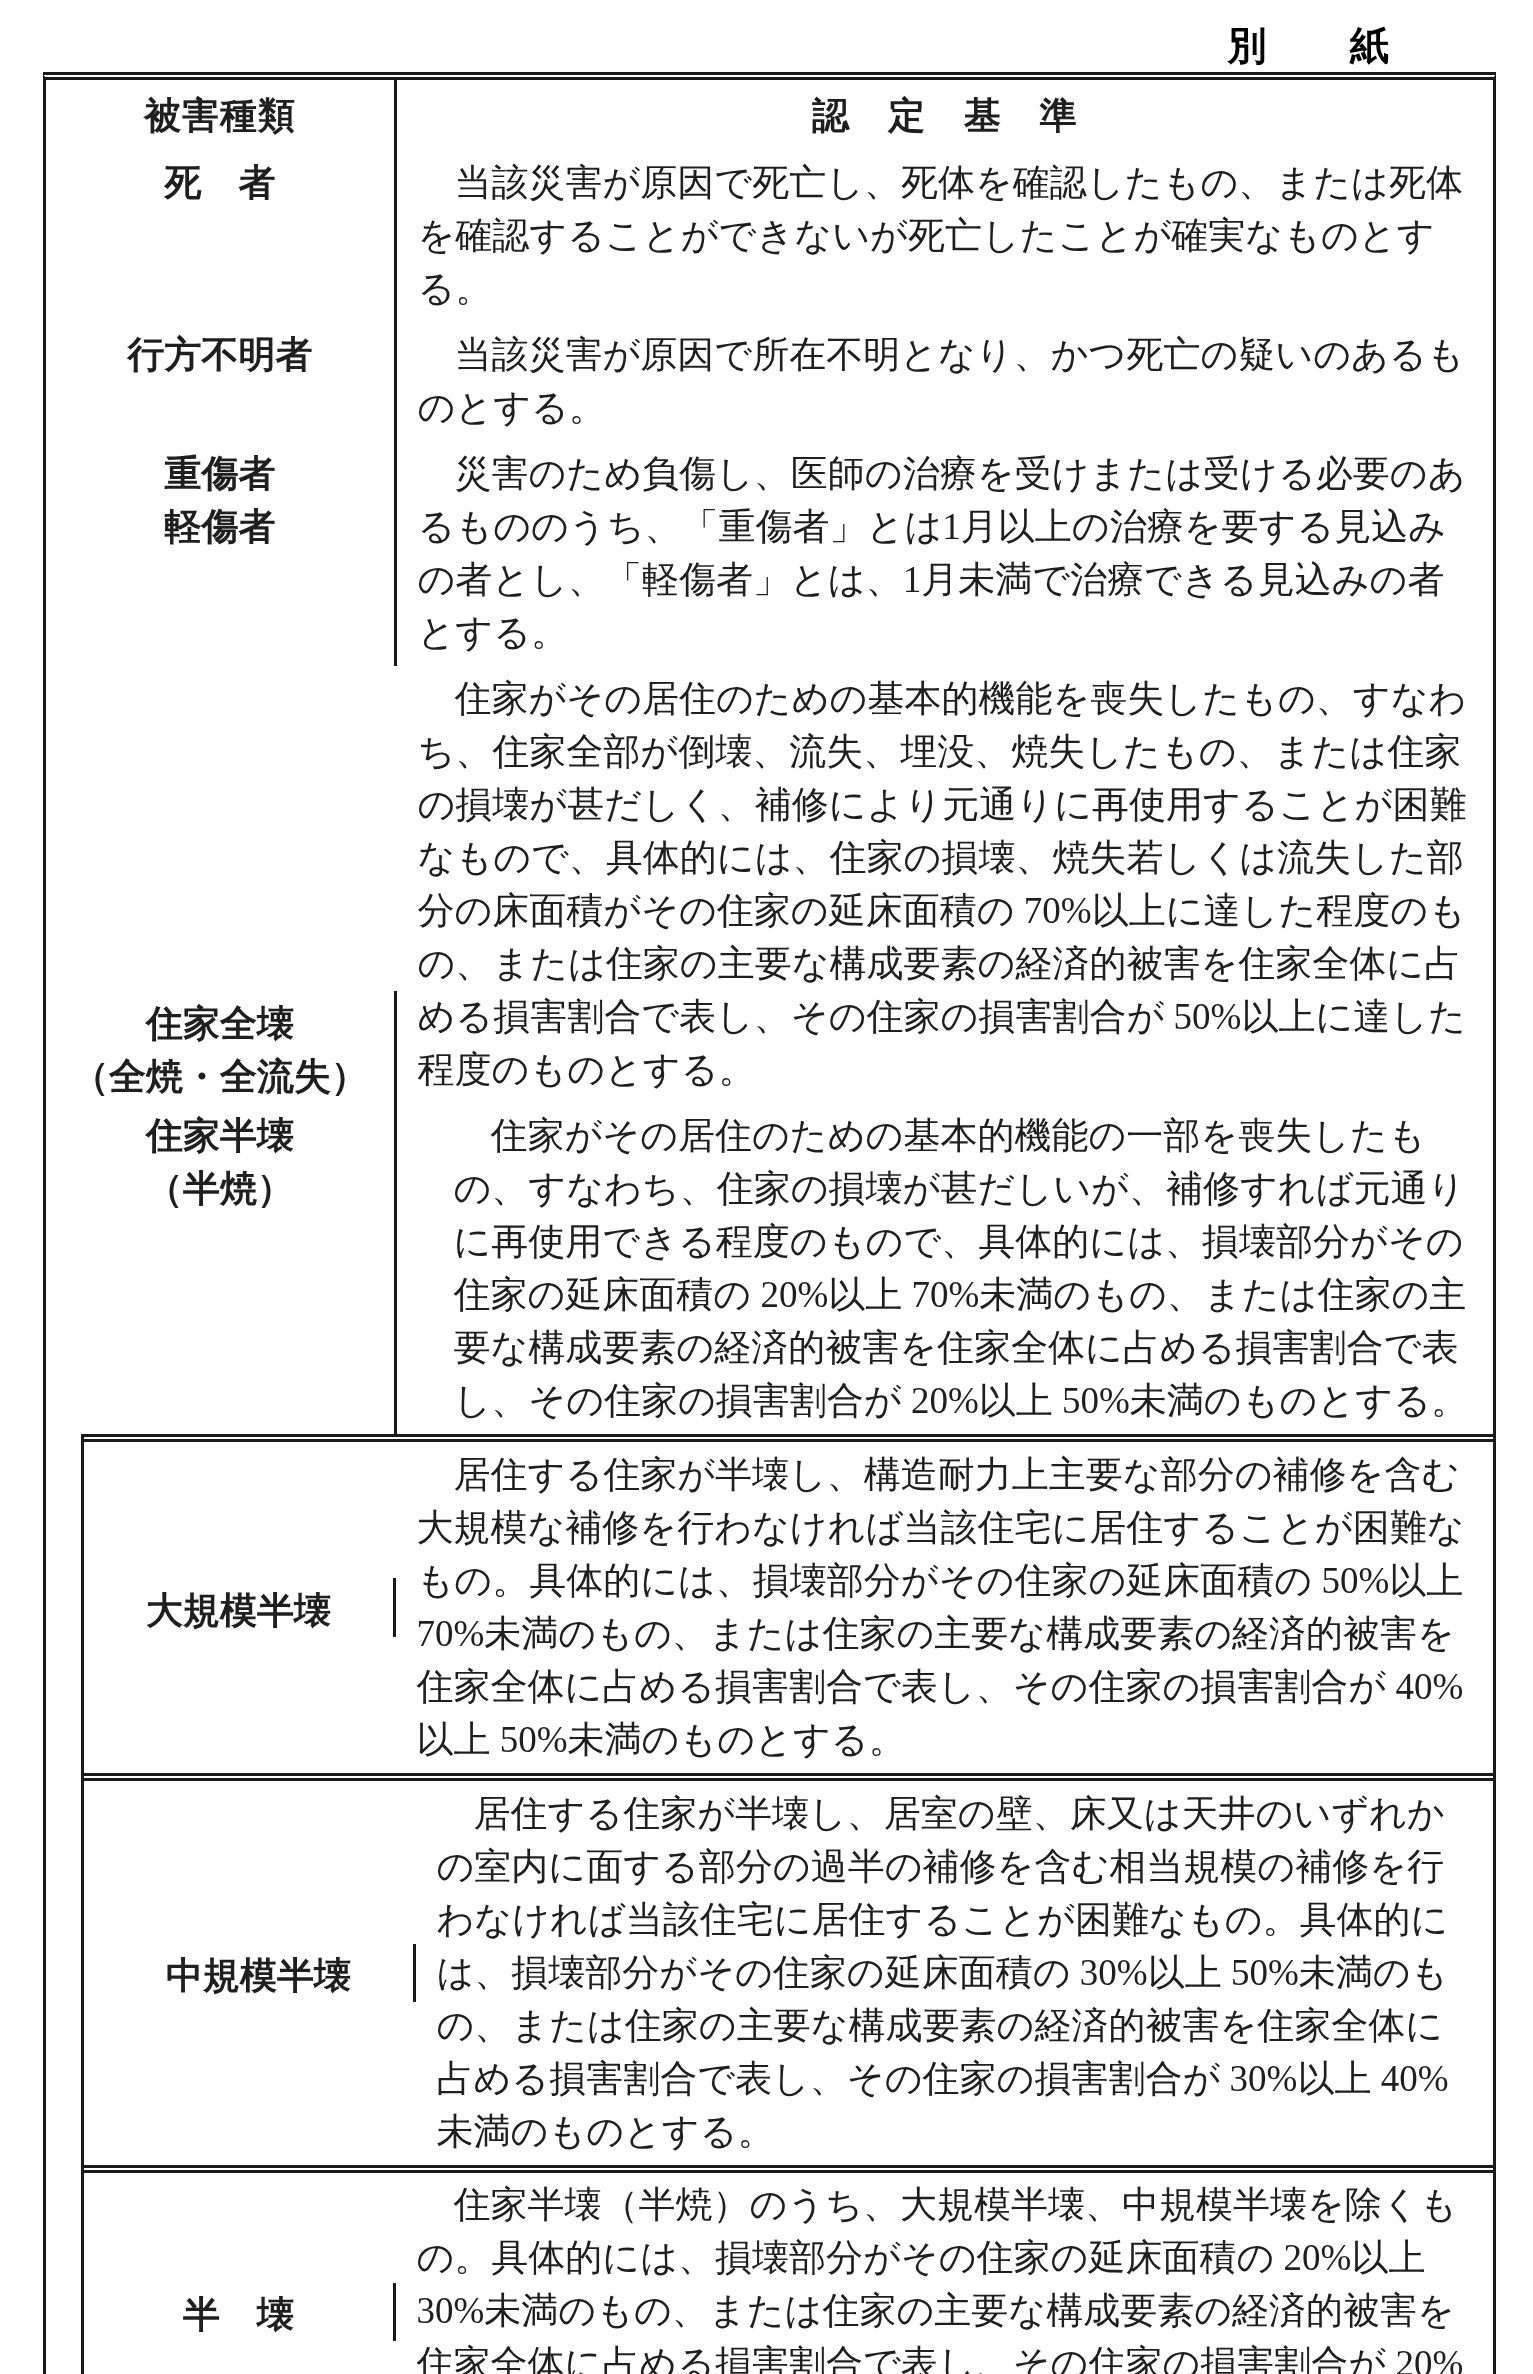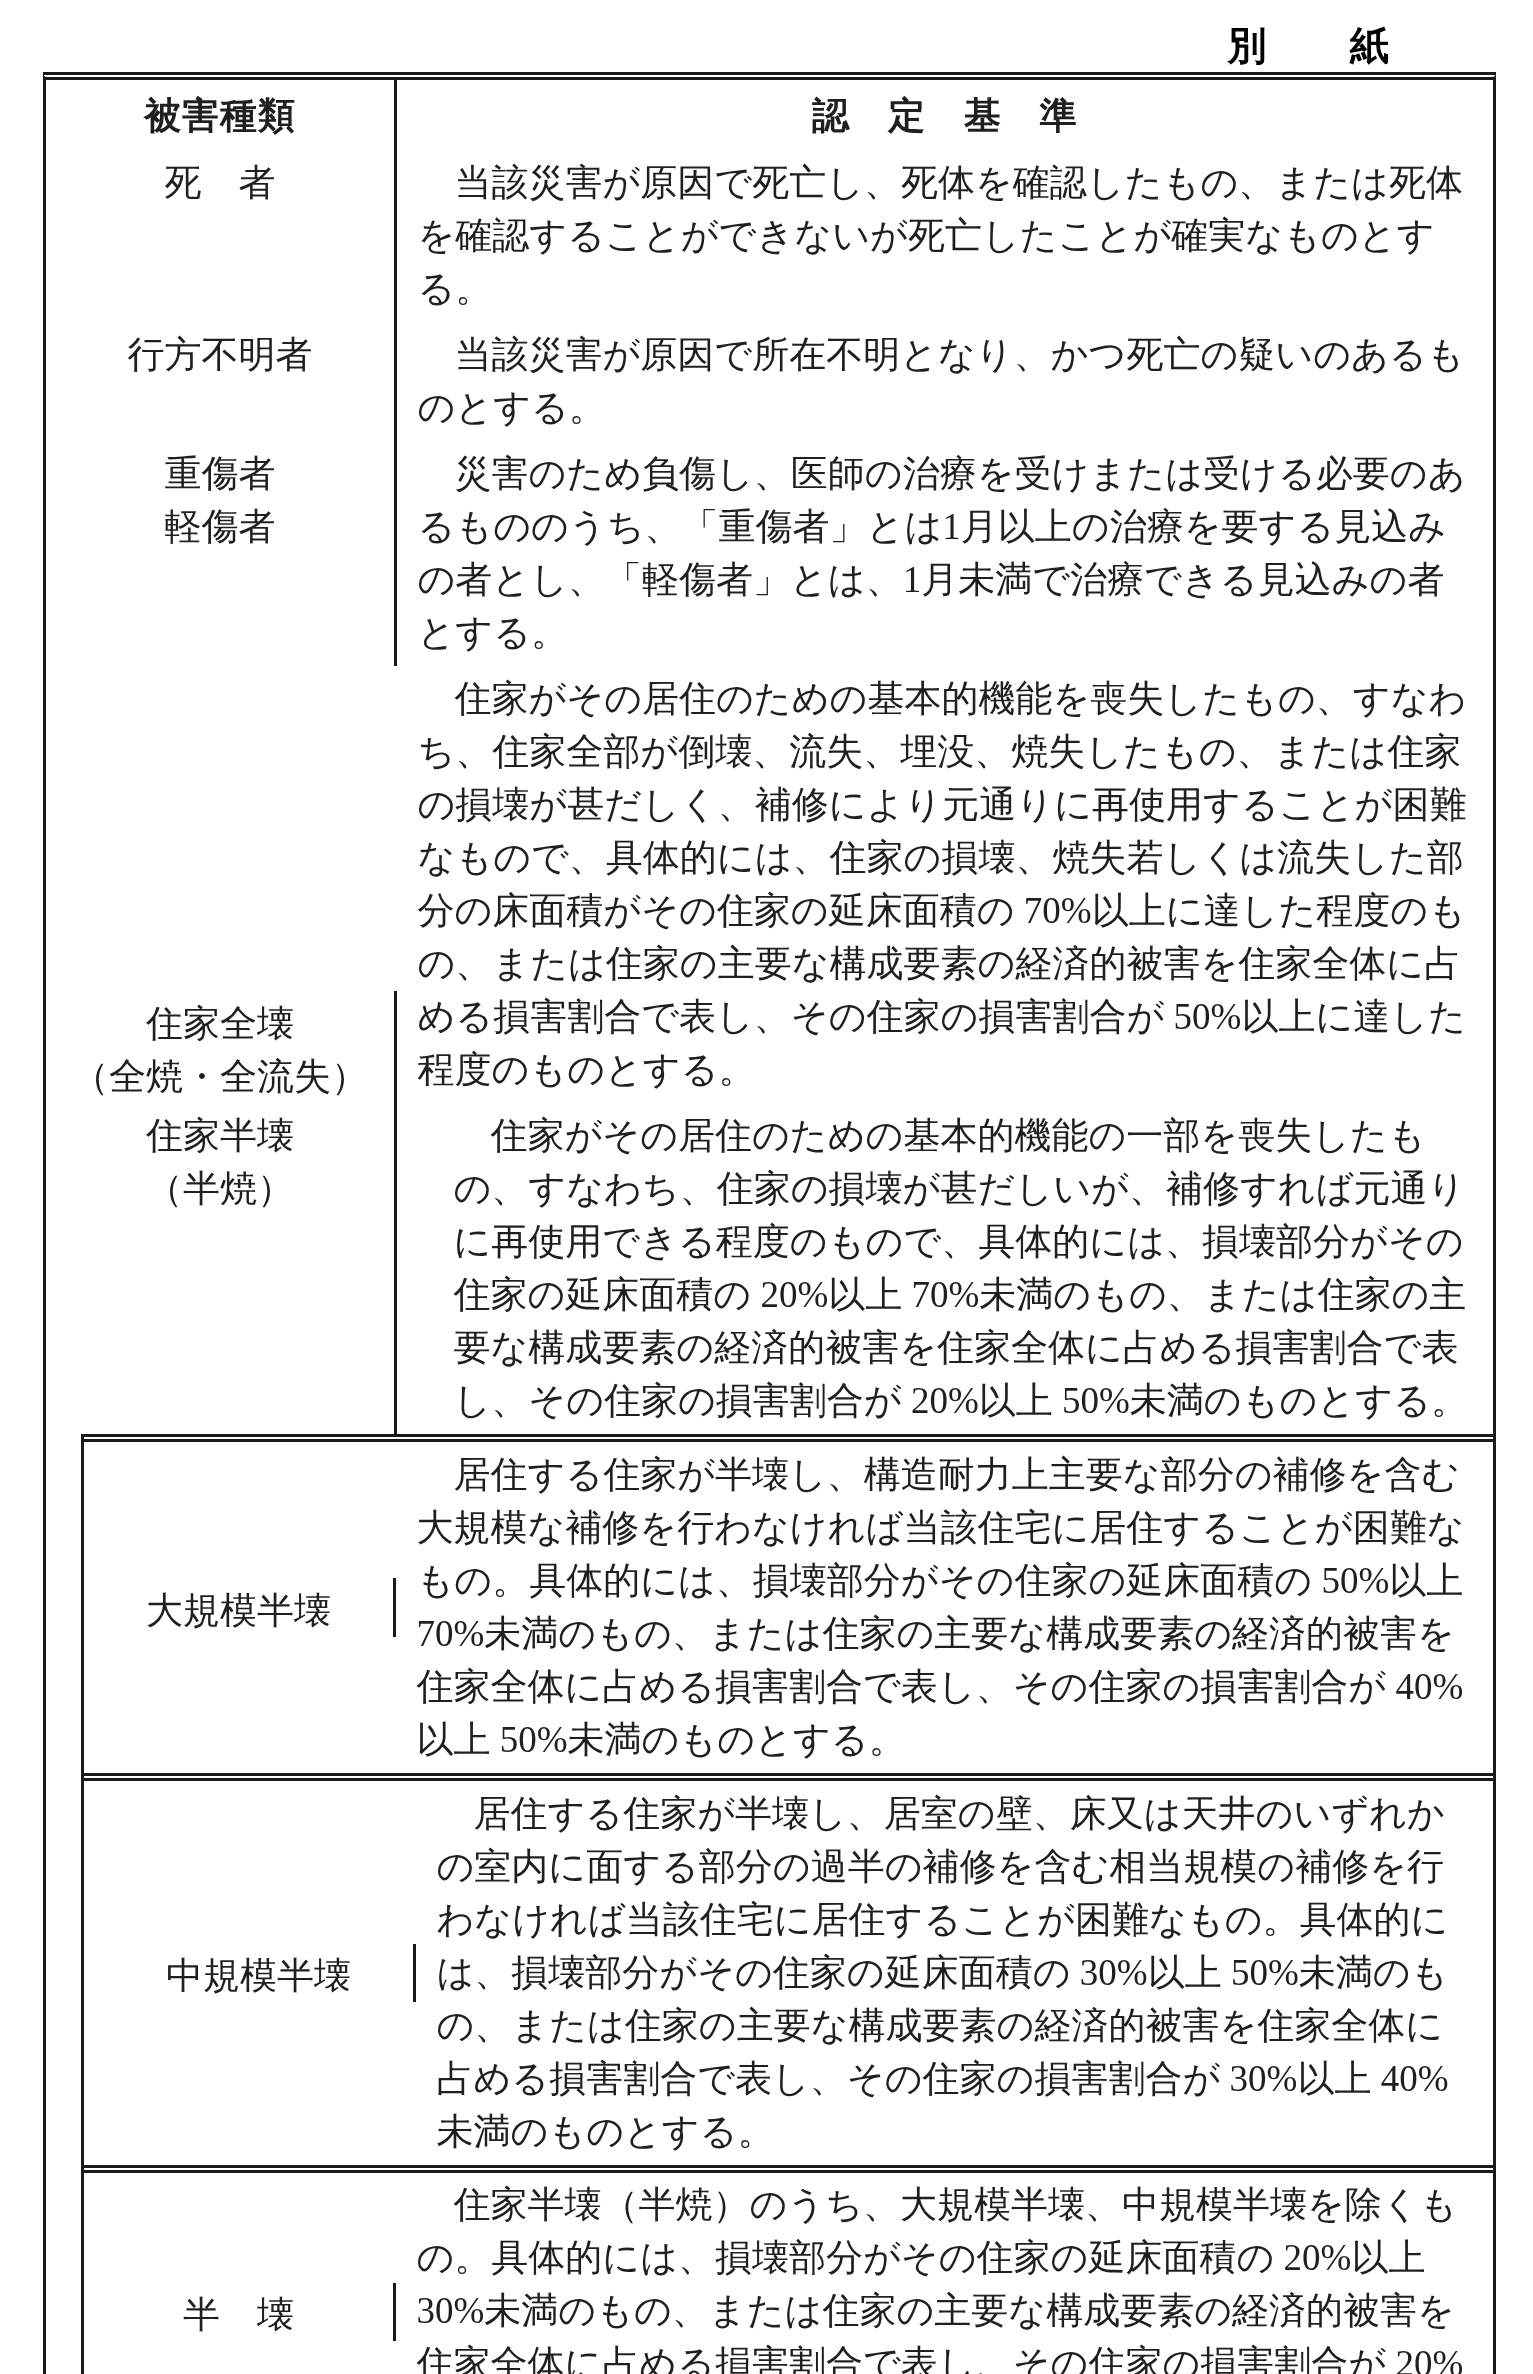--- a/index.html
+++ b/index.html
@@ -38,20 +38,21 @@
   .header-row{border-top:0;}
   .cat{
     width:348px;
     flex:0 0 348px;
     border-right:3.7px solid #1a1a1a;
     box-sizing:content-box;
     text-align:center;
     padding-top:5.6px;
     font-size:37px;
     line-height:53px;
+    font-weight:bold;
   }
   .crit{
     flex:1 1 auto;
     padding:5.6px 20.4px 7.4px 20.4px;
     font-size:37px;
     line-height:53px;
   }
   .crit p{margin:0;text-indent:1em;}
   .header-row{min-height:70px;}
   .header-row .cat,.header-row .crit{

